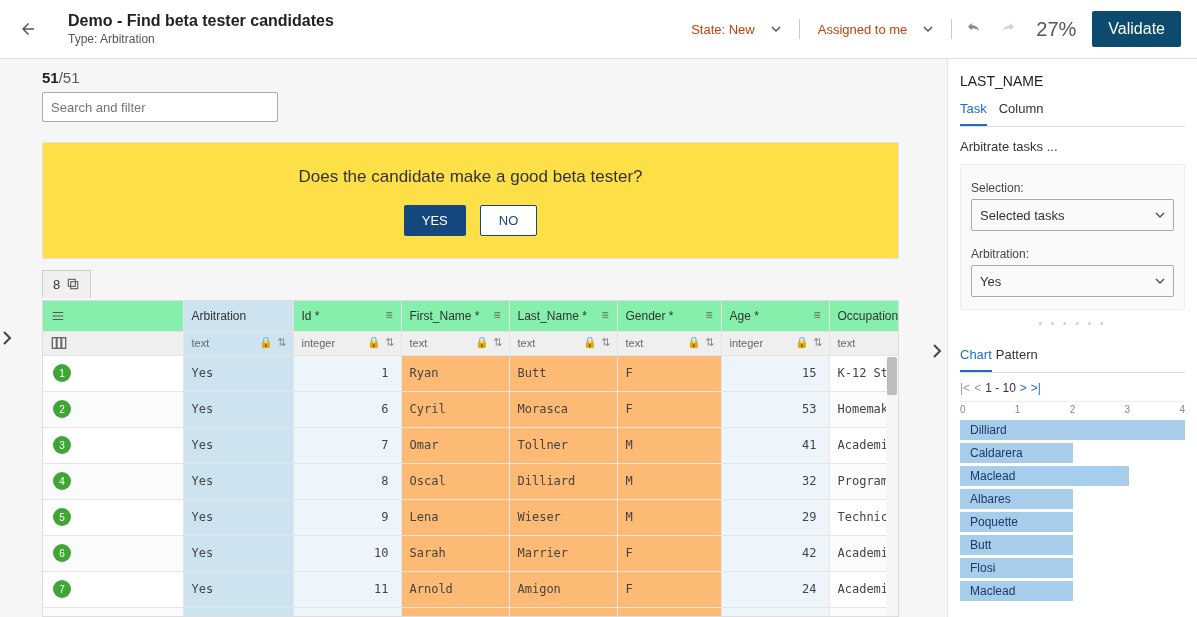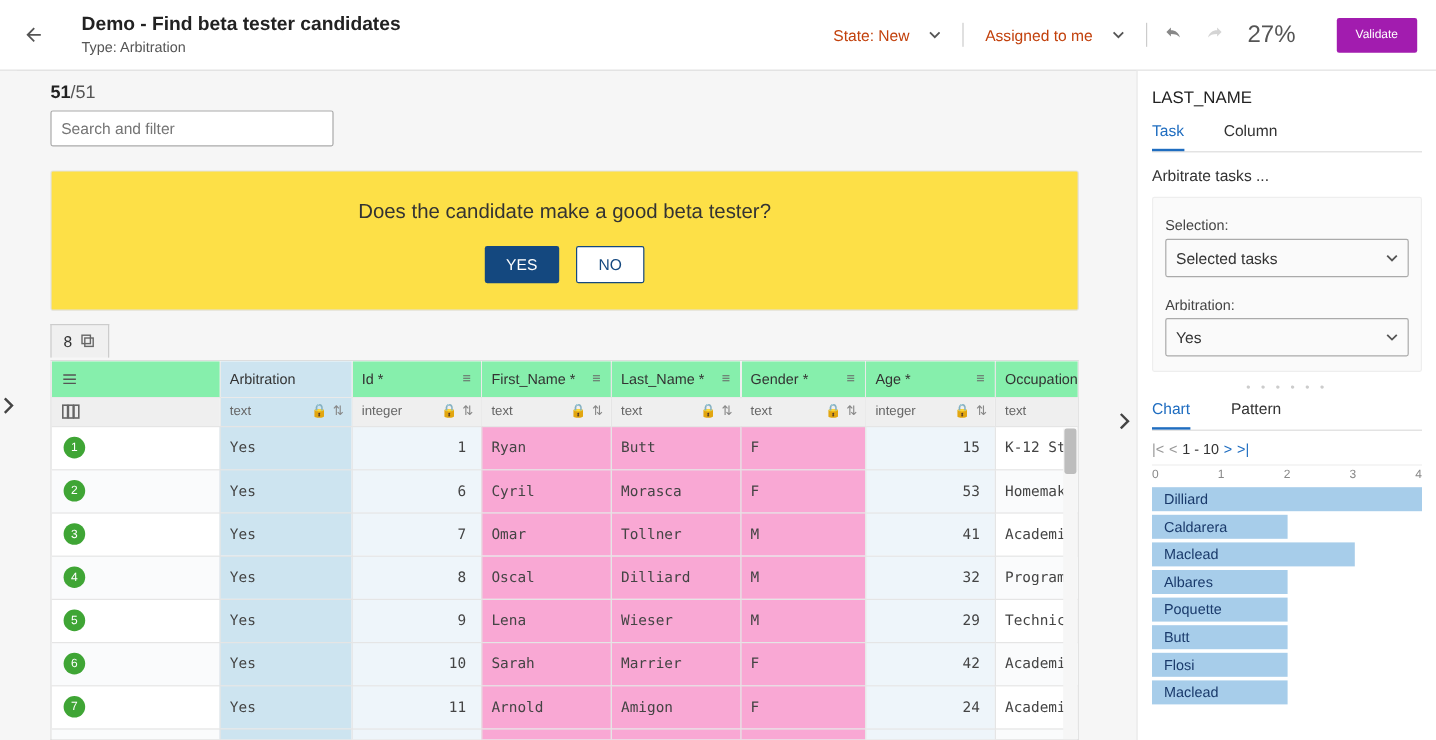--- a/index.html
+++ b/index.html
@@ -30,22 +30,22 @@
   }
   .title-block { flex: 1; padding-left: 12px; }
   .title { font-size: 16px; font-weight: 600; color: #222; }
   .subtitle { font-size: 12px; color: #555; margin-top: 2px; }
   .hdr-controls { display:flex; align-items:center; gap:10px; }
   .hdr-dd { font-size: 13px; color:#c2410c; cursor:pointer; display:flex; align-items:center; gap:16px; padding: 0 8px; }
   .hdr-sep { width:1px; height:20px; background:#ccc; }
   .hdr-icon { color:#888; cursor:pointer; padding:0 3px; }
   .hdr-pct { font-size:20px; color:#555; font-weight:400; padding:0 6px; }
   .validate-btn {
-    background:#a21caf; color:#fff; border:none;
-    padding: 9px 16px; font-size:10px; border-radius:2px; cursor:pointer;margin-left:18px;
+    background:#0c4a6e; color:#fff; border:none;
+    padding: 9px 16px; font-size:16px; border-radius:2px; cursor:pointer;
   }
 
   
   .body-row { display:flex; height: calc(617px - 59px); }
   .left-gutter { width:14px; background:#f6f6f6; display:flex; align-items:center; justify-content:center; }
   .chev-btn { color:#444; cursor:pointer; font-size:14px; }
   .main-col { flex:1; min-width:0; padding: 10px 28px 0 28px; display:flex; flex-direction:column; }
   .right-gutter { width:20px; display:flex; align-items:flex-start; justify-content:center; padding-top: 285px;}
   .side-panel { width:250px; background:#fff; border-left:1px solid #e5e5e5; padding: 14px 12px 0 12px; overflow:hidden; display:flex; flex-direction:column; }
 
@@ -75,46 +75,46 @@
   table { border-collapse:collapse; width:100%; table-layout:fixed; }
   th, td { border-right:1px solid #e5e5e5; border-bottom:1px solid #e5e5e5; font-size:12px; vertical-align:middle; }
   thead tr.h1 th { background:#86efac; height:30px; padding:0 8px; text-align:left; font-weight:500; color:#333; position:relative;}
   thead tr.h1 th .menu-ic { position:absolute; right:8px; top:7px; color:#666; cursor:pointer; }
   thead tr.h2 th { background:#efefef; height:24px; padding:0 8px; text-align:left; font-weight:400; color:#666; font-size:11px; position:relative;}
   thead tr.h2 th .lock-sort { position:absolute; right:6px; top:4px; display:flex; gap:4px; color:#888; }
   tbody td { height:36px; padding:0 8px; font-family: Menlo, Consolas, monospace; font-size:12px; color:#444; }
   tbody tr:nth-child(even){ background:#fafbfc; }
   td.arb, th.arb-h { background:#cde4f0 !important; }
   td.num { text-align:right; padding-right:12px; background:#eef5fa; }
-  td.hl { background:#f9a8d4; }
+  td.hl { background:#fdba74; }
   .row-badge {
     display:inline-flex; width:18px; height:18px; border-radius:50%;
     background:#3fa535; color:#fff; font-size:10px; align-items:center; justify-content:center;
     font-family: -apple-system, Arial, sans-serif;
   }
   col.c-idx{width:140px;} col.c-arb{width:110px;} col.c-id{width:108px;}
   col.c-fn{width:108px;} col.c-ln{width:108px;} col.c-g{width:104px;}
   col.c-age{width:108px;} col.c-occ{width:80px;}
   .idx-cell { text-align:left; padding-left:10px; }
   .idx-icons { display:flex; gap:6px; color:#666; }
 
   .vscroll { position:absolute; top:56px; right:0; width:12px; height:calc(100% - 56px); background:#f6f6f6; }
   .vthumb { position:absolute; top:0; left:1px; width:10px; height:38px; background:#bdbdbd; border-radius:2px; }
 
   
   .sp-title { font-size:14px; font-weight:500; color:#222; margin-bottom:12px; }
-  .sp-tabs { display:flex; gap:33px; border-bottom:1px solid #ddd; margin-bottom:10px;text-align:right; }
+  .sp-tabs { display:flex; gap:12px; border-bottom:1px solid #ddd; margin-bottom:10px;text-align:right; }
   .sp-tab { font-size:13px; color:#333; padding-bottom:8px; cursor:pointer; }
   .sp-tab.active { color:#1f6dc0; border-bottom:2px solid #1f6dc0; font-weight:500; }
   .sp-sub { font-size:13px; color:#333; margin: 2px 0 10px; }
   .sp-label { font-size:12px; color:#444; margin: 8px 0 4px; }
   .sp-select { width:100%; height:32px; border:1px solid #aaa; border-radius:2px; padding:0 8px; font-size:13px; display:flex; align-items:center; justify-content:space-between; cursor:pointer; }
   .sp-divider { height:8px; }
   .sp-drag { text-align:center; color:#ccc; font-size:10px; letter-spacing:3px; margin:8px 0 4px; }
-  .sp-subtabs { display:flex; gap:34px; border-bottom:1px solid #ddd; margin-bottom:8px; }
+  .sp-subtabs { display:flex; gap:4px; border-bottom:1px solid #ddd; margin-bottom:8px;margin-top:14px; }
   .sp-pager { display:flex; align-items:center; gap:4px; font-size:12px; color:#333; margin-bottom:6px; }
   .pg-ic { color:#999; cursor:pointer; font-size:12px; }
   .sp-chart { border-top:1px solid #eee; position:relative; }
   .axis-row { display:flex; justify-content:space-between; font-size:10px; color:#888; padding: 2px 0 4px; }
   .bar-row { display:flex; align-items:center; height:22px; position:relative; margin-bottom:1px; }
   .bar { height:20px; background:#a7cdea; position:absolute; left:0; top:1px; }
   .bar-label { position:relative; z-index:1; font-size:12px; color:#1a3a6b; padding-left:10px; font-family: -apple-system, Arial, sans-serif;}
   .sp-block { background:#fafafa; padding: 8px 10px 12px; border:1px solid #eee; border-radius:2px; }
 
   svg { display:block; }

